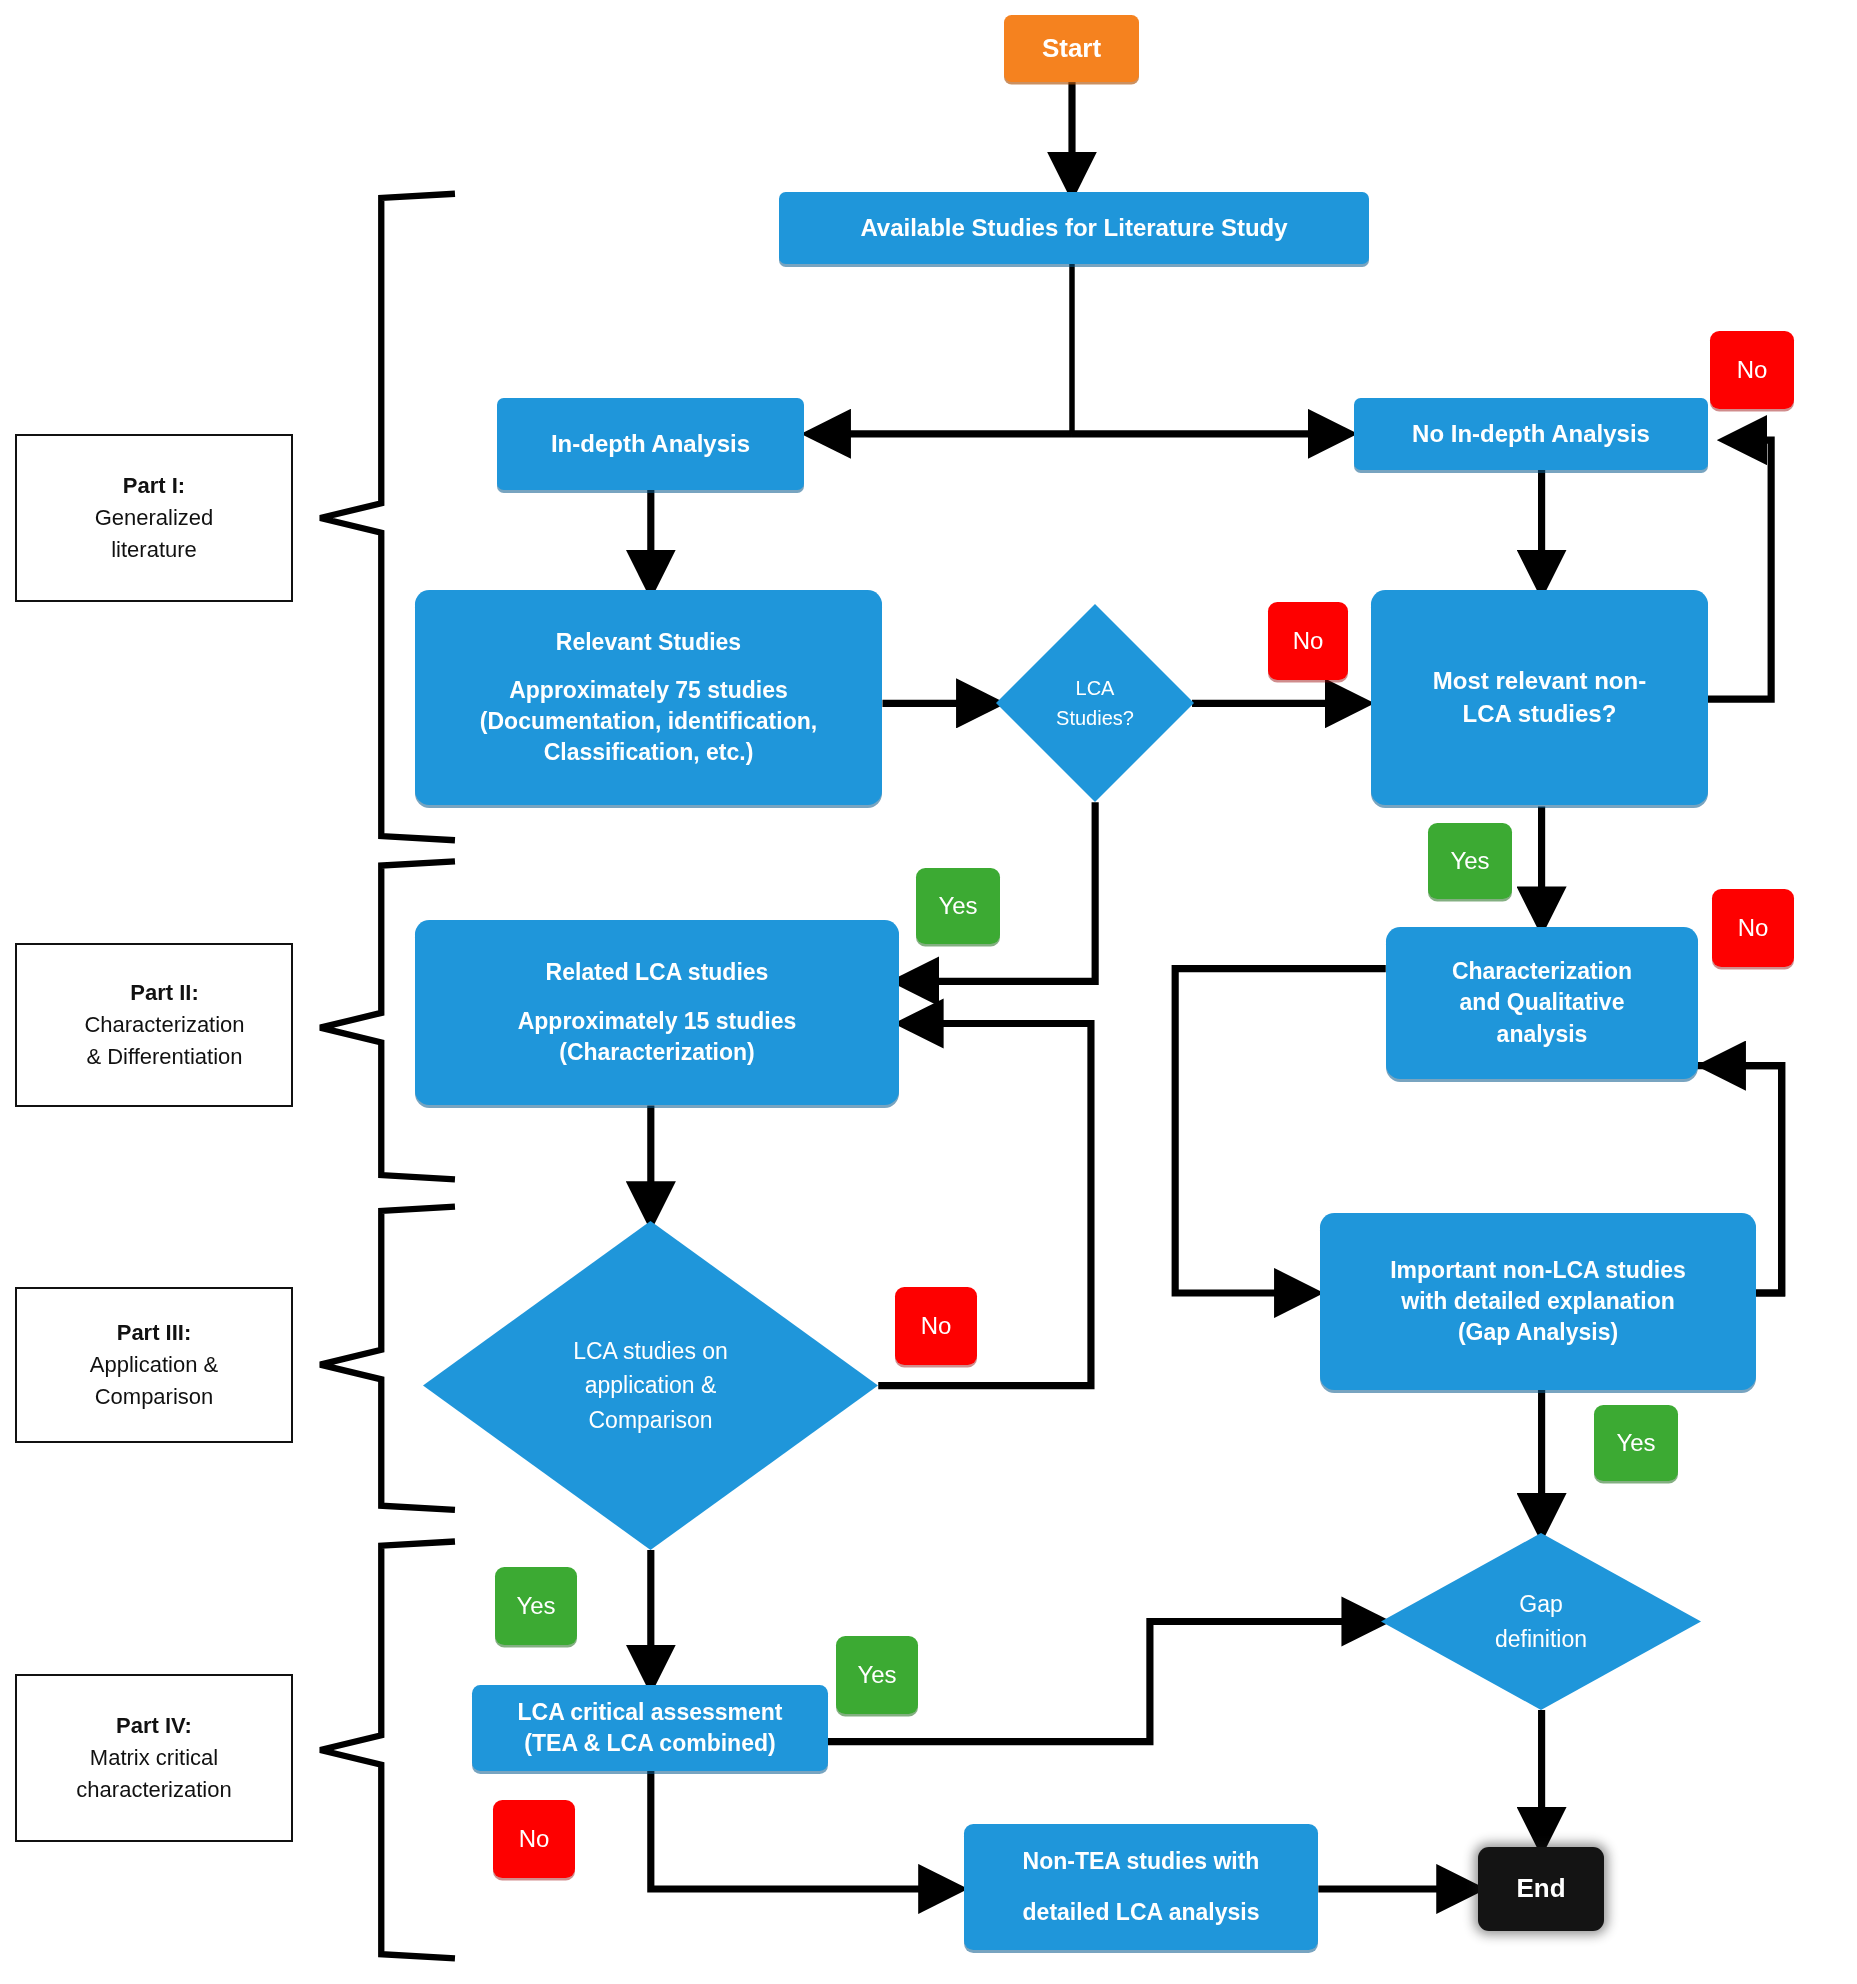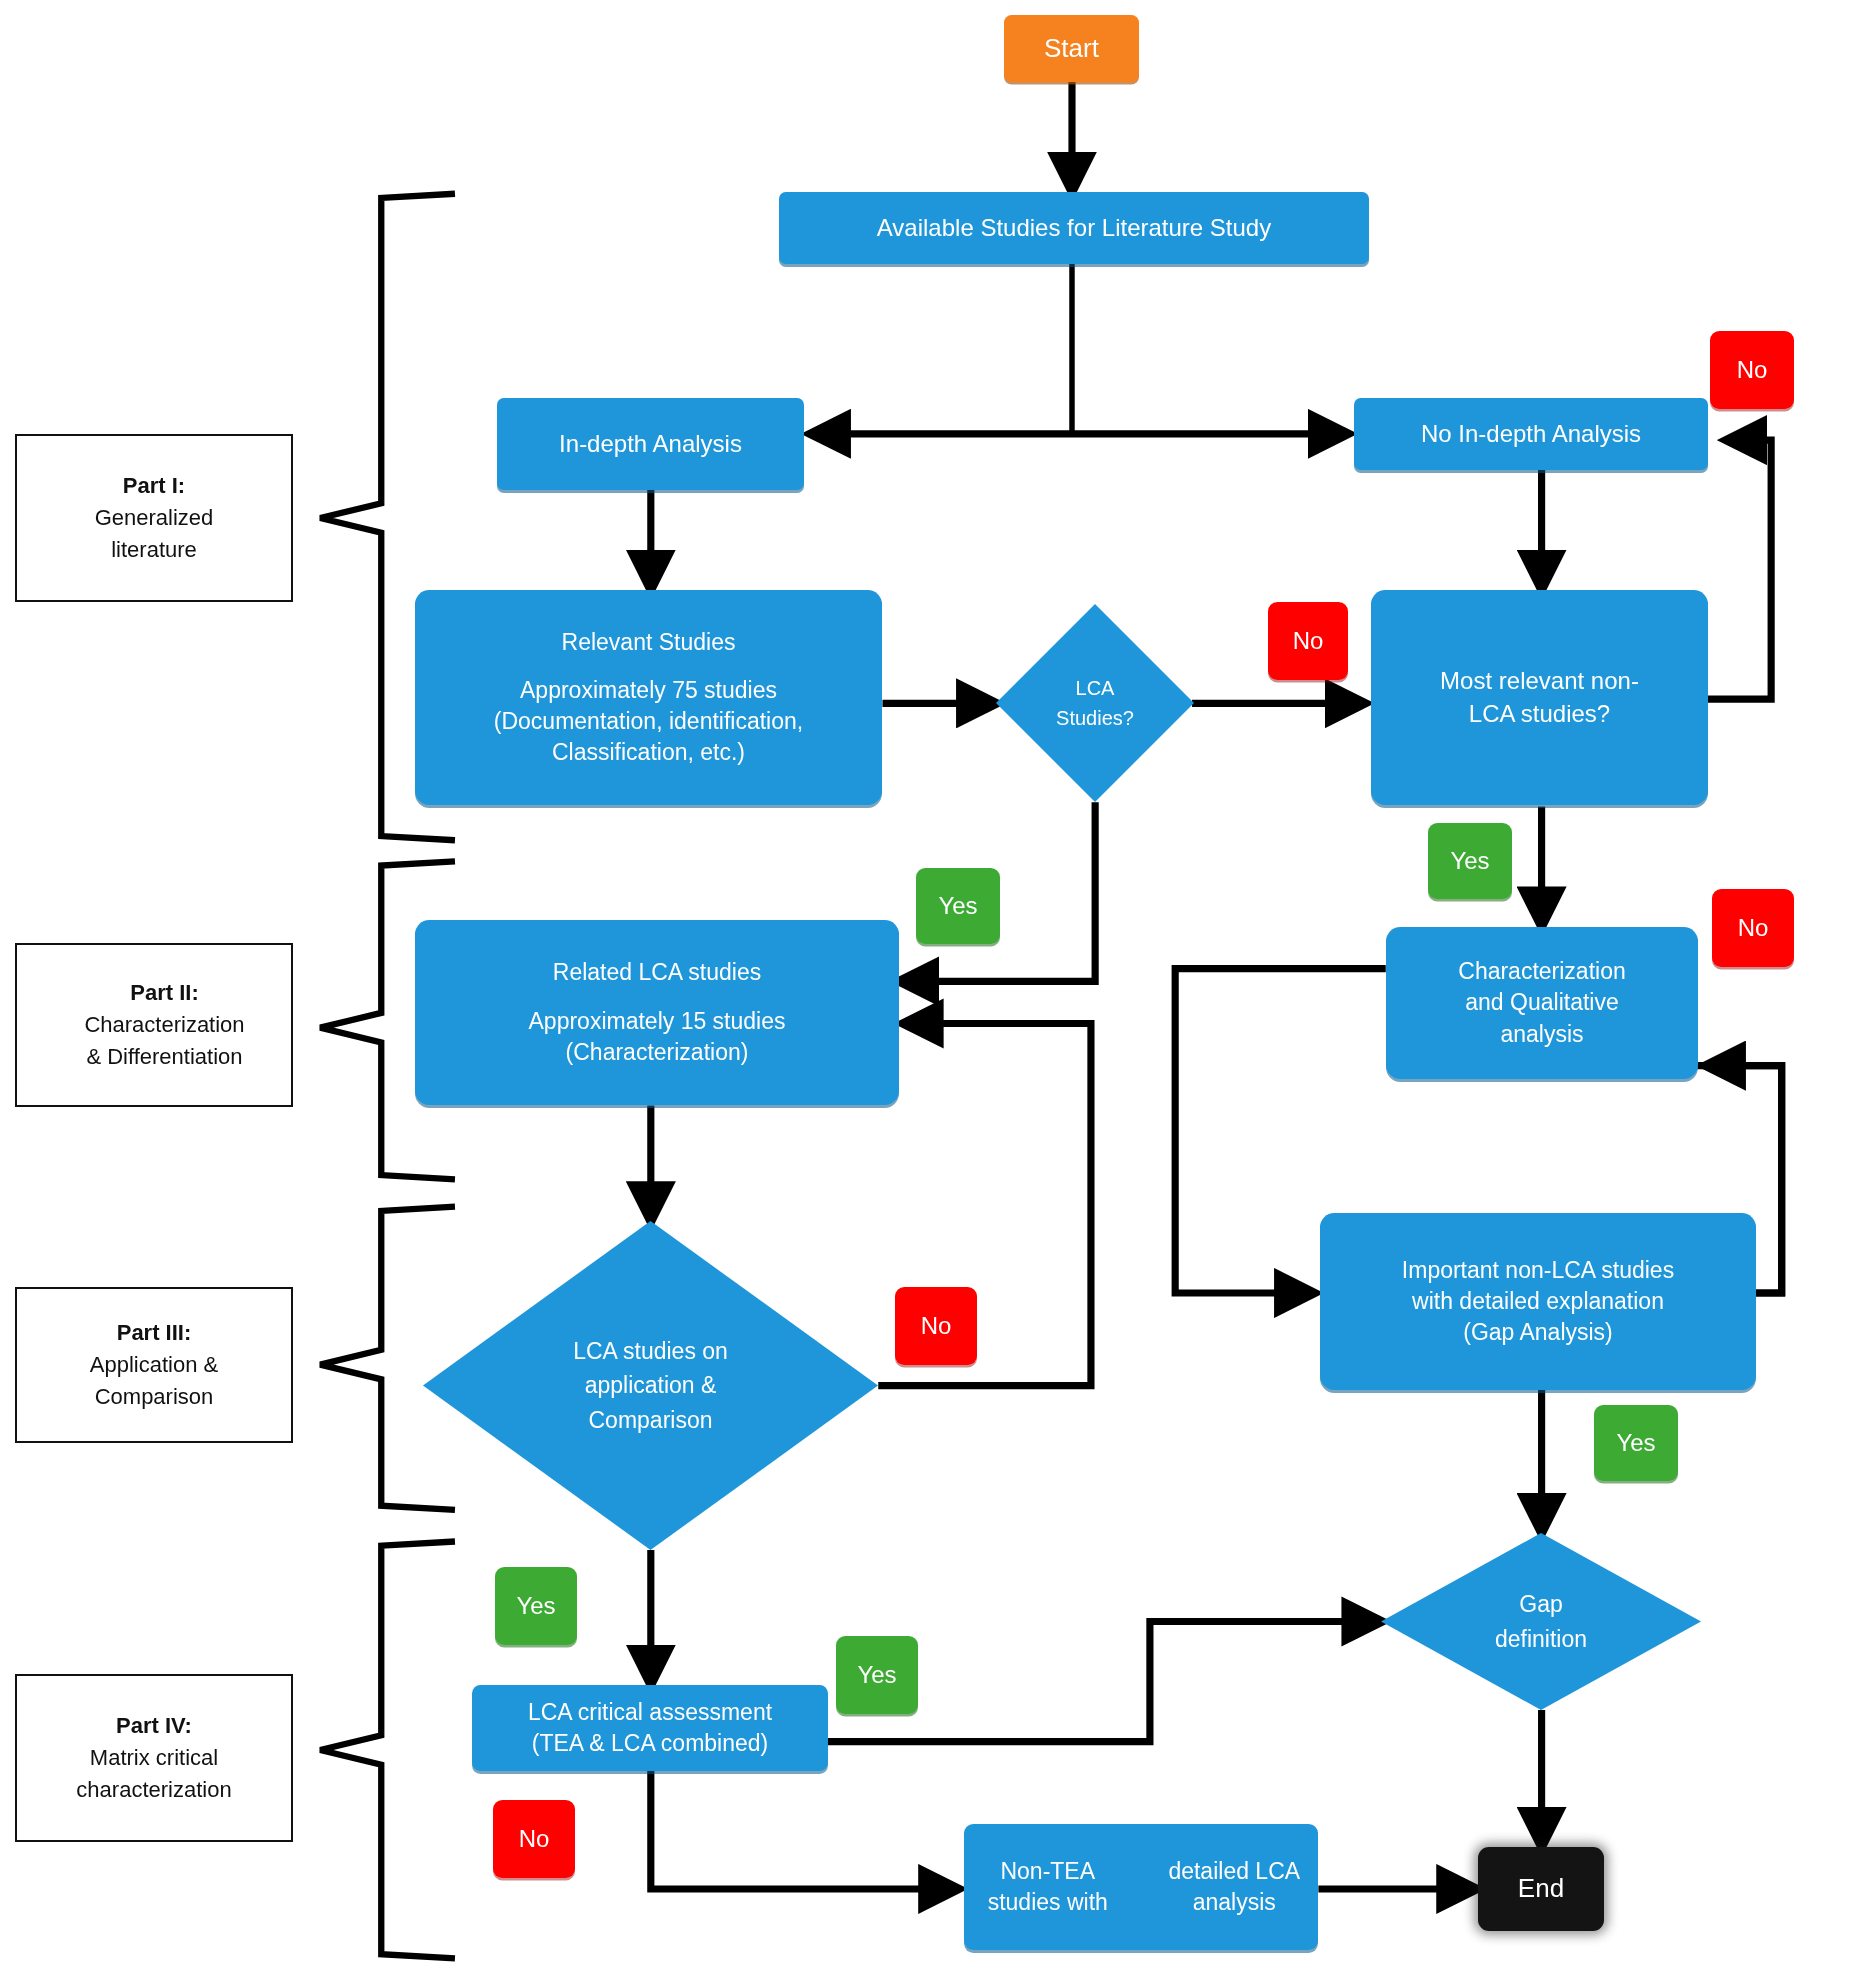--- a/index.html
+++ b/index.html
@@ -1,21 +1,21 @@
 <!DOCTYPE html>
 <html style="font-size:6.7px"><head>
 <meta charset="utf-8">
 <style>
   html,body{margin:0;padding:0;background:#ffffff;}
   body{font-family:"Liberation Sans", sans-serif;}
   #stage{position:relative;width:1858px;height:1985px;background:#ffffff;overflow:hidden;}
   #wires{position:absolute;left:0;top:0;width:1858px;height:1985px;}
 
   .node{position:absolute;box-sizing:border-box;display:flex;align-items:center;justify-content:center;
-        text-align:center;color:#ffffff;line-height:1.35;}
+        text-align:center;color:#ffffff;line-height:1.35;font-weight:bold;}
   .proc{background:#1F96DA;border-radius:14.3px;box-shadow:0 2.9px 0 rgba(10,90,140,.55);}
   .start{background:#F5821F;border-radius:7.6px;box-shadow:0 2.5px 0 rgba(175,85,10,.65);}
   .endnode{background:#141414;border-radius:11px;color:#fff;
            box-shadow:0 0 11px 3.8px rgba(25,25,25,.45);}
   .badge{border-radius:9.3px;font-weight:400;}
   .badge.no{background:#FE0000;box-shadow:0 2.5px 0 rgba(150,0,0,.45);}
   .badge.yes{background:#3CAA33;box-shadow:0 2.5px 0 rgba(30,110,25,.55);}
 
   .dia{position:absolute;}
   .dia .dshape{position:absolute;inset:0;background:#1F96DA;
@@ -208,21 +208,21 @@
         <span style="display:block">definition</span>
       </div>
     </div>
   </div>
 
   <div class="node proc txt-m stack" style="left:472px;top:1685px;width:356px;height:86px;flex-direction:column;border-radius:8.4px;">
     <span>LCA critical assessment</span>
     <span>(TEA &amp; LCA combined)</span>
   </div>
 
-  <div class="node proc txt-m stack" style="left:964px;top:1824px;width:354px;height:126px;flex-direction:row;border-radius:9.3px;gap:19px;">
+  <div class="node proc txt-m stack" style="left:964px;top:1824px;width:354px;height:126px;flex-direction:column;border-radius:9.3px;gap:19px;">
     <span>Non-TEA studies with</span>
     <span>detailed LCA analysis</span>
   </div>
 
   <div class="node endnode txt-b" style="left:1478px;top:1847px;width:126px;height:84px;">
     <span>End</span>
   </div>
 
   <div class="node badge no txt-l" style="left:1710px;top:331px;width:84px;height:78px;">
     <span>No</span>

